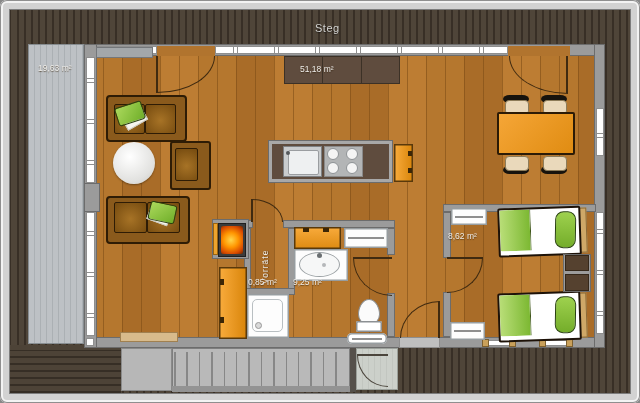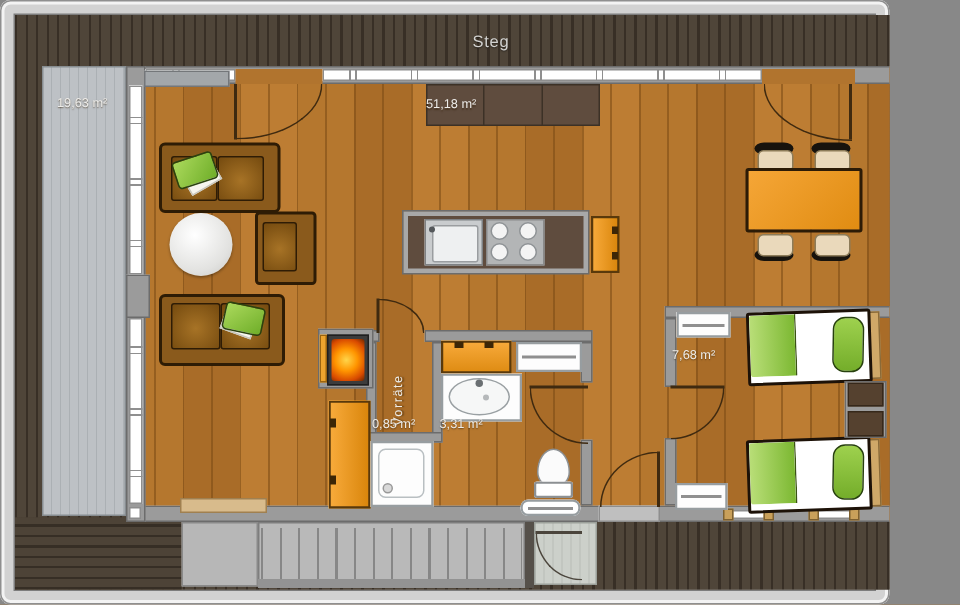--- a/index.html
+++ b/index.html
@@ -1,16 +1,16 @@
 <!DOCTYPE html>
 <html><head>
 <meta charset="utf-8">
 <style>
   html,body{margin:0;padding:0;background:#888;}
-  .canvas{position:relative;width:593px;height:403px;overflow:hidden;
+  .canvas{position:relative;width:640px;height:403px;overflow:hidden;
     font-family:"Liberation Sans",sans-serif;}
   .abs{position:absolute;}
   
   .frame{position:absolute;inset:0;border-radius:7px;
     background:linear-gradient(135deg,#fafafa,#c2c2c2 55%,#e8e8e8);
     box-shadow:inset 0 0 0 1px #8f8f8f, inset 0 0 0 3px #f3f3f3, inset 0 0 0 9px #d2d2d2, inset 0 0 0 10px #7d7d7d;}
   
   .deck{position:absolute;left:10px;top:10px;width:620px;height:383px;
     background:#4a4135;
     background-image:repeating-linear-gradient(90deg,#382f26 0 1.5px,#4f4539 1.5px 7px);}
@@ -246,18 +246,18 @@
   <div class="leaf" style="left:251px;top:199px;width:2px;height:23px;"></div>
   <div class="arc bbl" style="left:353px;top:258px;width:38px;height:37px;"></div>
   <div class="leaf" style="left:353px;top:257px;width:39px;height:2px;"></div>
   <div class="arc bbr" style="left:447px;top:258px;width:35px;height:34px;"></div>
   <div class="leaf" style="left:447px;top:257px;width:36px;height:2px;"></div>
   <div class="arc btl" style="left:400px;top:301px;width:39px;height:36px;"></div>
   <div class="leaf" style="left:438px;top:301px;width:2px;height:37px;"></div>
   <div class="arc bbl" style="left:357px;top:355px;width:30px;height:31px;border-color:#4b453c;"></div>
   <div class="leaf" style="left:357px;top:354px;width:31px;height:2px;background:#4b453c;"></div>
 
-  <div class="lbl" style="left:284px;top:65px;">51,18 m²</div>
-  <div class="lbl" style="left:448px;top:232px;">7,68 m²</div>
+  <div class="lbl" style="left:300px;top:65px;">51,18 m²</div>
+  <div class="lbl" style="left:448px;top:232px;">8,62 m²</div>
   <div class="lbl lbl-vert" style="left:261px;top:230px;height:54px;">Vorräte</div>
   <div class="lbl" style="left:248px;top:278px;">0,85 m²</div>
-  <div class="lbl" style="left:293px;top:278px;">3,31 m²</div>
+  <div class="lbl" style="left:293px;top:278px;">9,25 m²</div>
 </div>
 
 </body></html>

